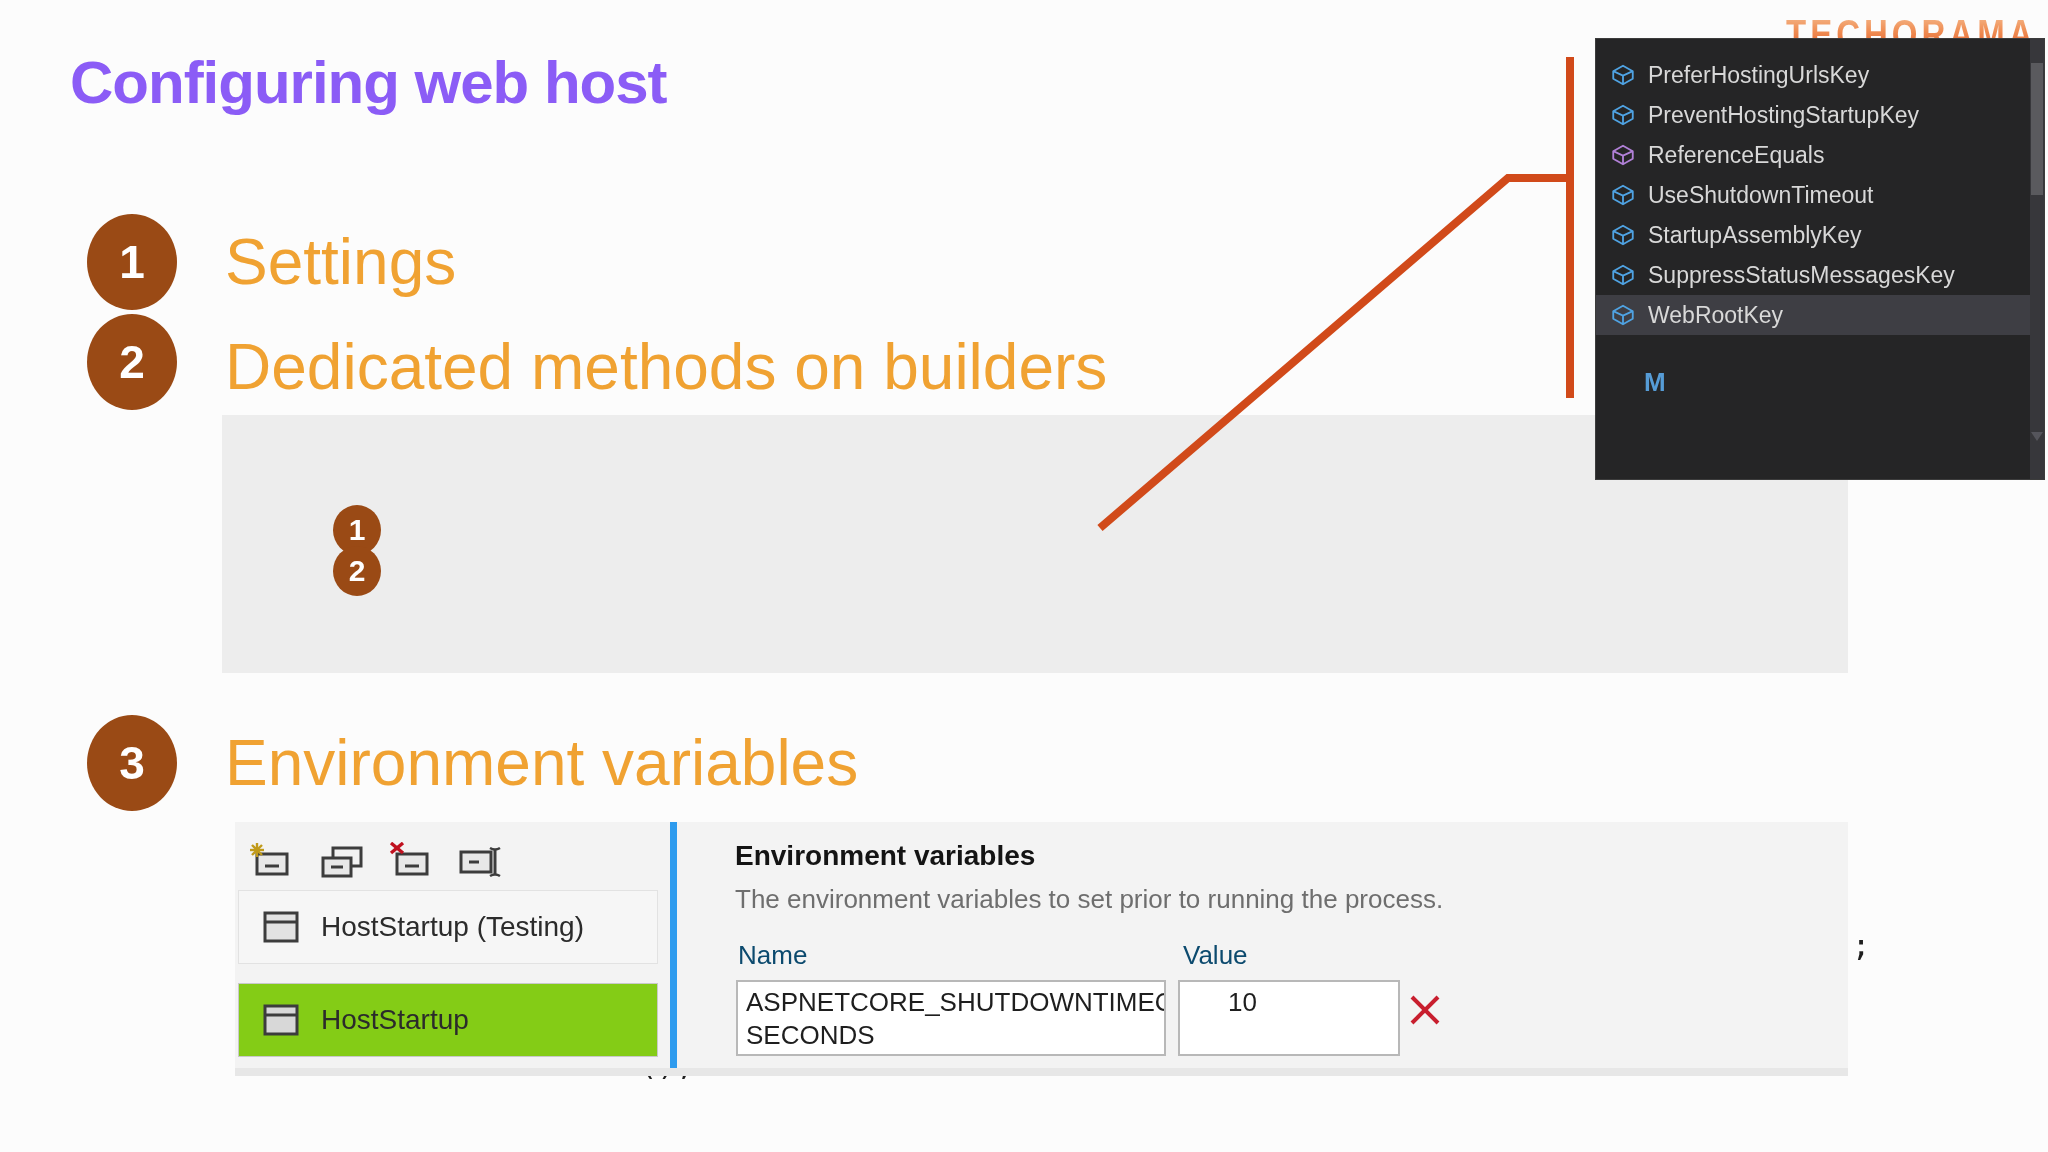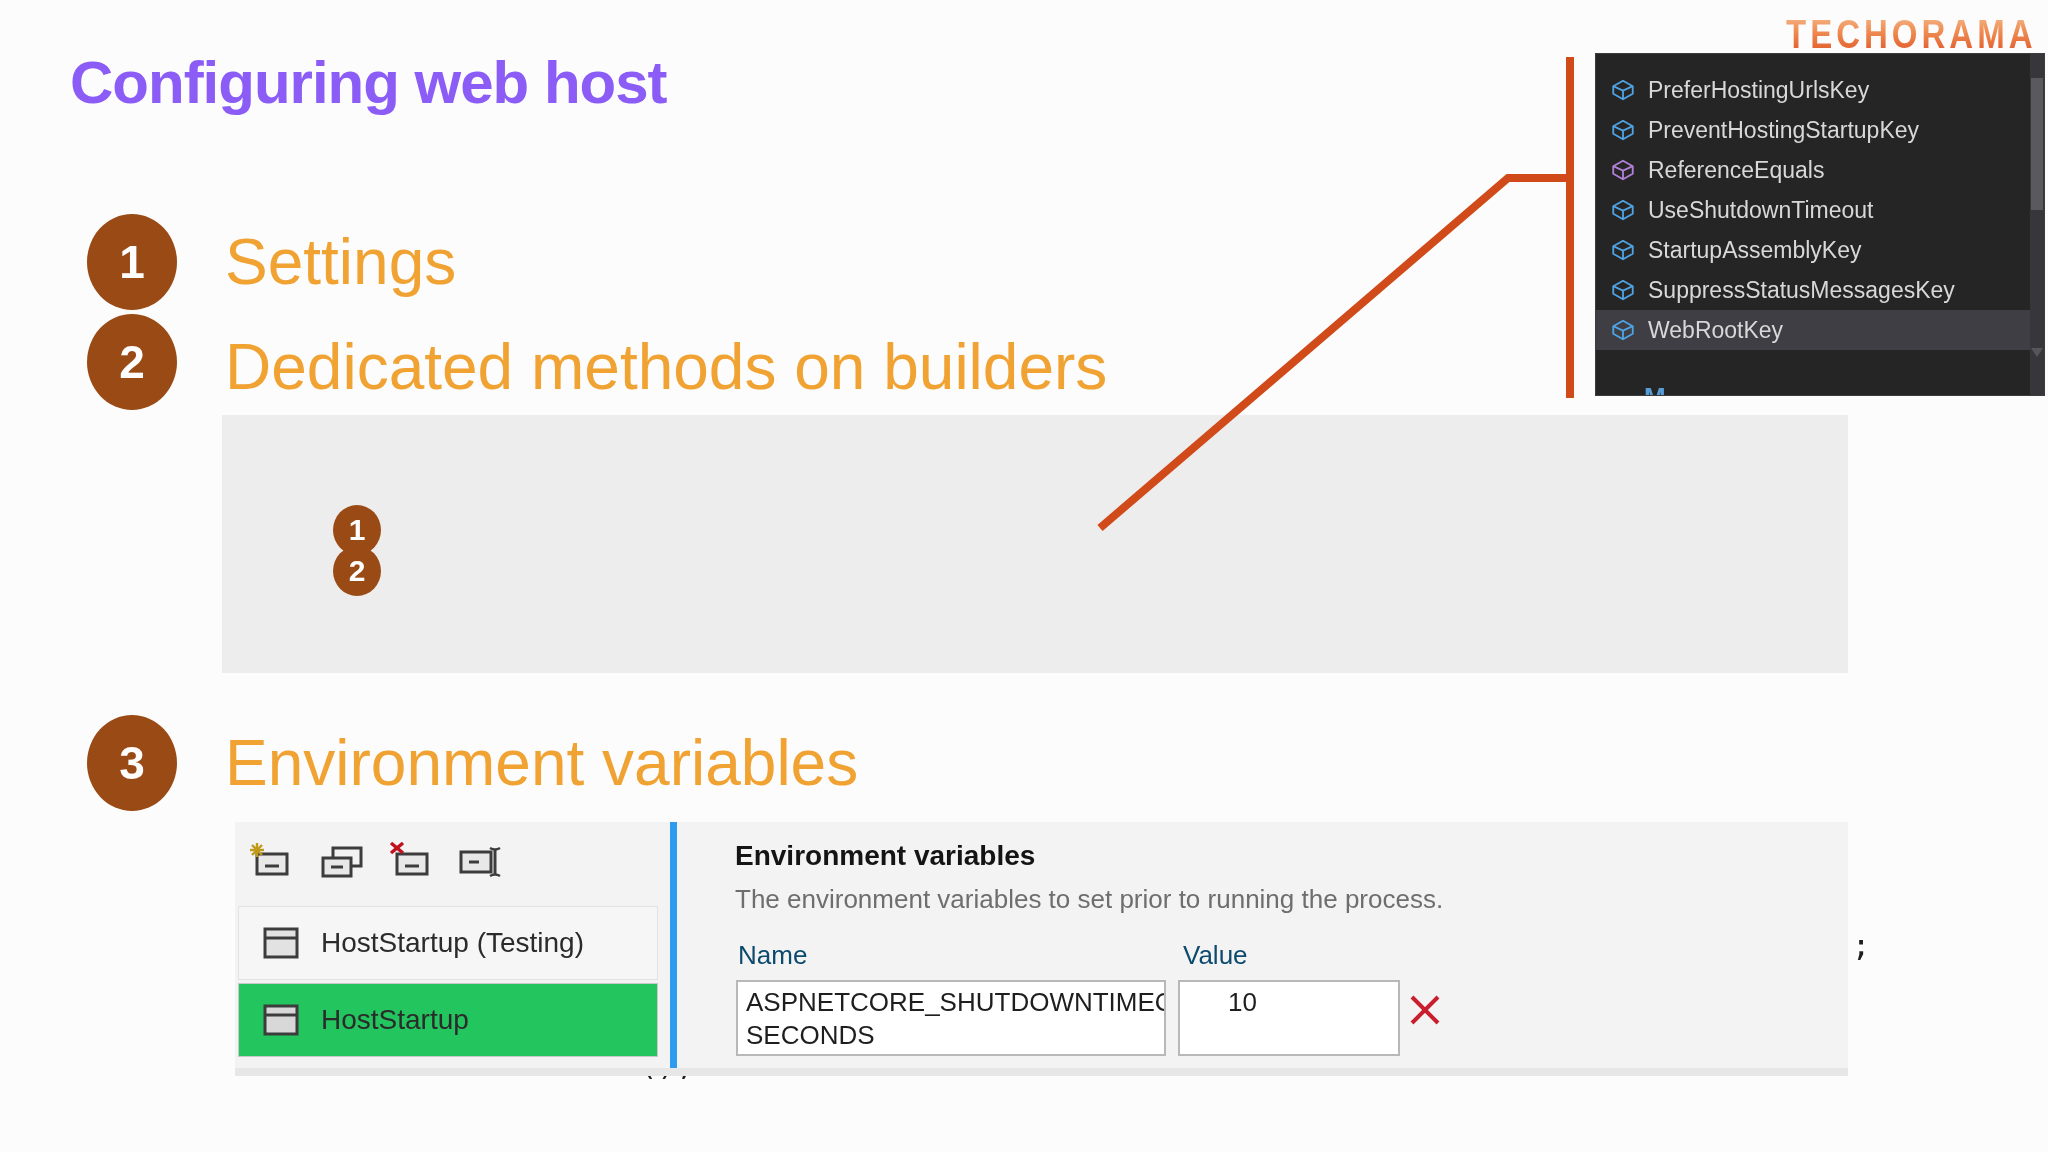--- a/index.html
+++ b/index.html
@@ -46,21 +46,21 @@
   .tk-string{color:#a31515}
   .code-badge{
     position:absolute;width:48px;height:50px;border-radius:50%;
     background:#9a4a15;color:#fff;display:flex;align-items:center;justify-content:center;
     font-size:30px;font-weight:bold;z-index:3;
   }
   
   .callout-svg{position:absolute;left:0;top:0;width:2048px;height:1152px;pointer-events:none;z-index:2;}
   
   .isense{
-    position:absolute;left:1595px;top:53px;width:450px;height:343px;
+    position:absolute;left:1595px;top:38px;width:450px;height:442px;
     background:#252526;border:1px solid #3c3c3c;box-sizing:border-box;overflow:hidden;z-index:1;
   }
   .isense-list{position:absolute;left:0;top:16px;right:14px;}
   .isense-row{
     height:40px;display:flex;align-items:center;gap:12px;padding-left:14px;
   }
   .isense-row.sel{background:#3e3e44;margin-right:-14px;padding-right:14px;}
   .cube{width:26px;height:26px;flex:0 0 26px;display:inline-flex;}
   .cube.key{color:#4fa3e3;}
   .cube.method{color:#b180d7;}
@@ -81,21 +81,21 @@
     position:absolute;left:235px;top:822px;width:1613px;height:246px;background:#f3f3f3;
     border-bottom:8px solid #e7e7e7;box-sizing:content-box;
   }
   .env-toolbar{position:absolute;left:14px;top:20px;display:flex;gap:26px;}
   .tool-icon{width:44px;height:40px;display:inline-flex;}
   .profile-row{
     position:absolute;left:3px;width:420px;height:74px;background:#f6f6f6;
     border:1px solid #e2e2e2;display:flex;align-items:center;gap:22px;padding-left:24px;
     box-sizing:border-box;color:#2b2b2b;font-size:28px;
   }
-  .profile-row.sel{background:#22c55e;border:1px solid #c9c9c9;}
+  .profile-row.sel{background:#84cc16;border:1px solid #c9c9c9;}
   .win-icon{width:36px;height:32px;flex:0 0 36px;display:inline-flex;}
   .env-divider{position:absolute;left:435px;top:0;width:7px;height:246px;background:#2e9bee;}
   .env-heading{position:absolute;left:500px;top:18px;font-size:28px;font-weight:bold;color:#141414;}
   .env-desc{position:absolute;left:500px;top:62px;font-size:26px;color:#6e6e6e;}
   .env-label{position:absolute;top:118px;font-size:26px;color:#0c4a6e;}
   .env-label.name{left:503px;}
   .env-label.value{left:948px;}
   .env-input{
     position:absolute;top:158px;height:76px;background:#ffffff;border:2px solid #b8b8b8;
     box-sizing:border-box;font-size:26px;color:#1e1e1e;line-height:33px;
@@ -252,21 +252,21 @@
       <span class="tool-icon">
         <svg viewBox="0 0 44 40">
           <rect x="2" y="10" width="30" height="20" fill="#e8e8e8" stroke="#3c3c3c" stroke-width="3"></rect>
           <line x1="10" y1="20" x2="20" y2="20" stroke="#3c3c3c" stroke-width="3"></line>
           <line x1="36" y1="8" x2="36" y2="32" stroke="#3c3c3c" stroke-width="3"></line>
           <path d="M31 6 Q36 9 41 6 M31 34 Q36 31 41 34" stroke="#3c3c3c" stroke-width="2.6" fill="none"></path>
         </svg>
       </span>
     </div>
 
-    <div class="profile-row" style="top:84px;">
+    <div class="profile-row" style="top:68px;">
       <span class="win-icon">
         <svg viewBox="0 0 36 32">
           <rect x="2" y="2" width="32" height="28" fill="#e2e2e2" stroke="#3c3c3c" stroke-width="3"></rect>
           <line x1="2" y1="11" x2="34" y2="11" stroke="#3c3c3c" stroke-width="3"></line>
         </svg>
       </span>
       <span>HostStartup (Testing)</span>
     </div>
 
     <div class="profile-row sel" style="top:161px;">

